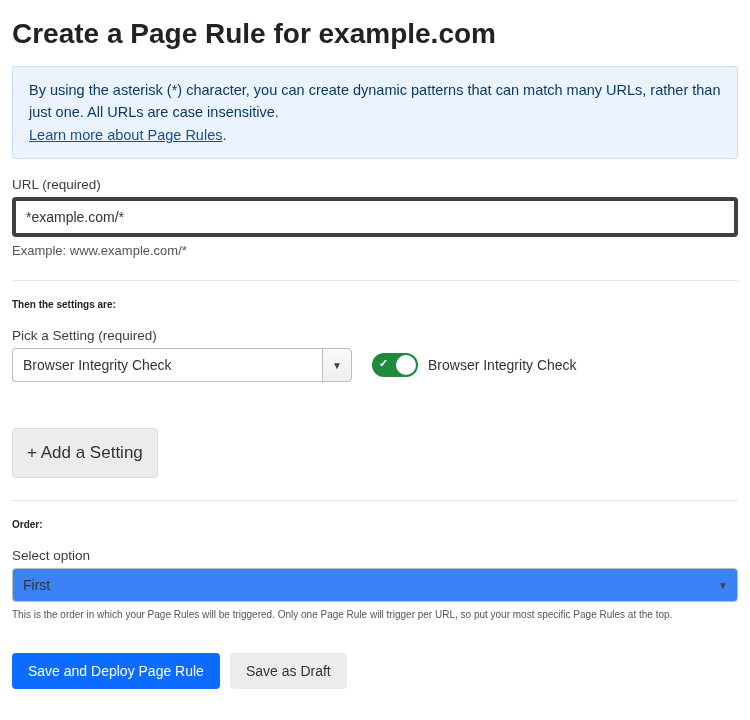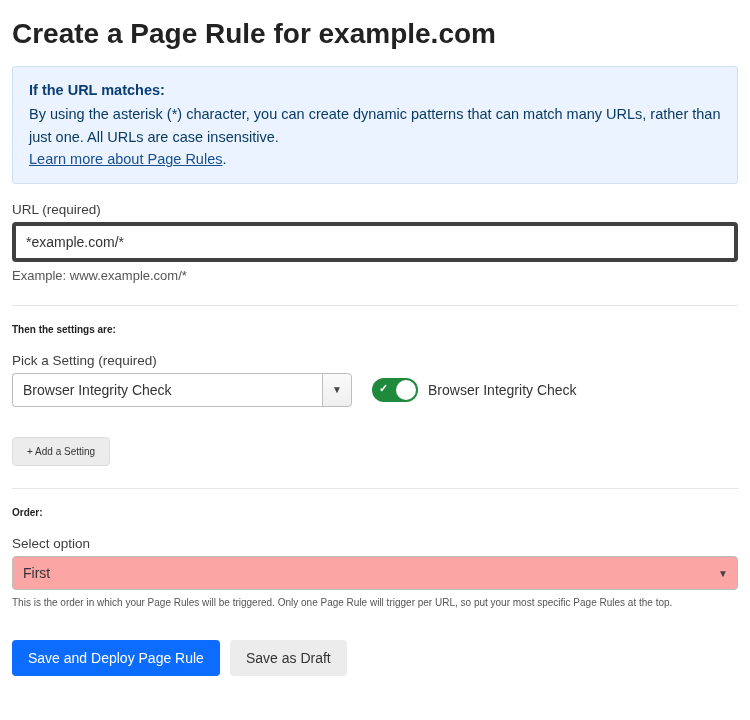--- a/index.html
+++ b/index.html
@@ -125,41 +125,41 @@
       height: 20px;
       background: #fff;
       border-radius: 50%;
     }
     .toggle-label {
       font-size: 14px;
       color: #333;
       margin-left: 10px;
     }
     .add-setting-btn {
-      margin-top: 30px;
+      margin-top: 46px;
       background: #ececec;
       border: 1px solid #ddd;
       border-radius: 4px;
-      padding: 8px 14px;
-      font-size: 10px;
+      padding: 14px 14px;
+      font-size: 17px;
       color: #333;
       cursor: pointer;
     }
     .order-select-wrap {
       position: relative;
       width: 100%;
     }
     .order-select {
       width: 100%;
       border: 1px solid #bdbdbd;
       border-radius: 4px;
       padding: 8px 30px 8px 10px;
       font-size: 14px;
       color: #333;
-      background: #fca5a5;
+      background: #3b82f6;
       cursor: pointer;
     }
     .order-caret {
       position: absolute;
       right: 10px;
       top: 50%;
       transform: translateY(-50%);
       font-size: 10px;
       color: #444;
       pointer-events: none;
@@ -192,21 +192,20 @@
     }
   </style>
 </head>
 <body>
 
 
 
 <h1>Create a Page Rule for example.com</h1>
 
 <div class="info-box">
-  <div class="info-title">If the URL matches:</div>
   <div>By using the asterisk (*) character, you can create dynamic patterns that can match many URLs, rather than just one. All URLs are case insensitive.</div>
   <span class="info-link">Learn more about Page Rules</span><span class="info-period">.</span>
 </div>
 
 <div class="label">URL (required)</div>
 <input class="text-input" type="text" value="*example.com/*" style="">
 <div class="hint">Example: www.example.com/*</div>
 
 <hr class="sep">
 

